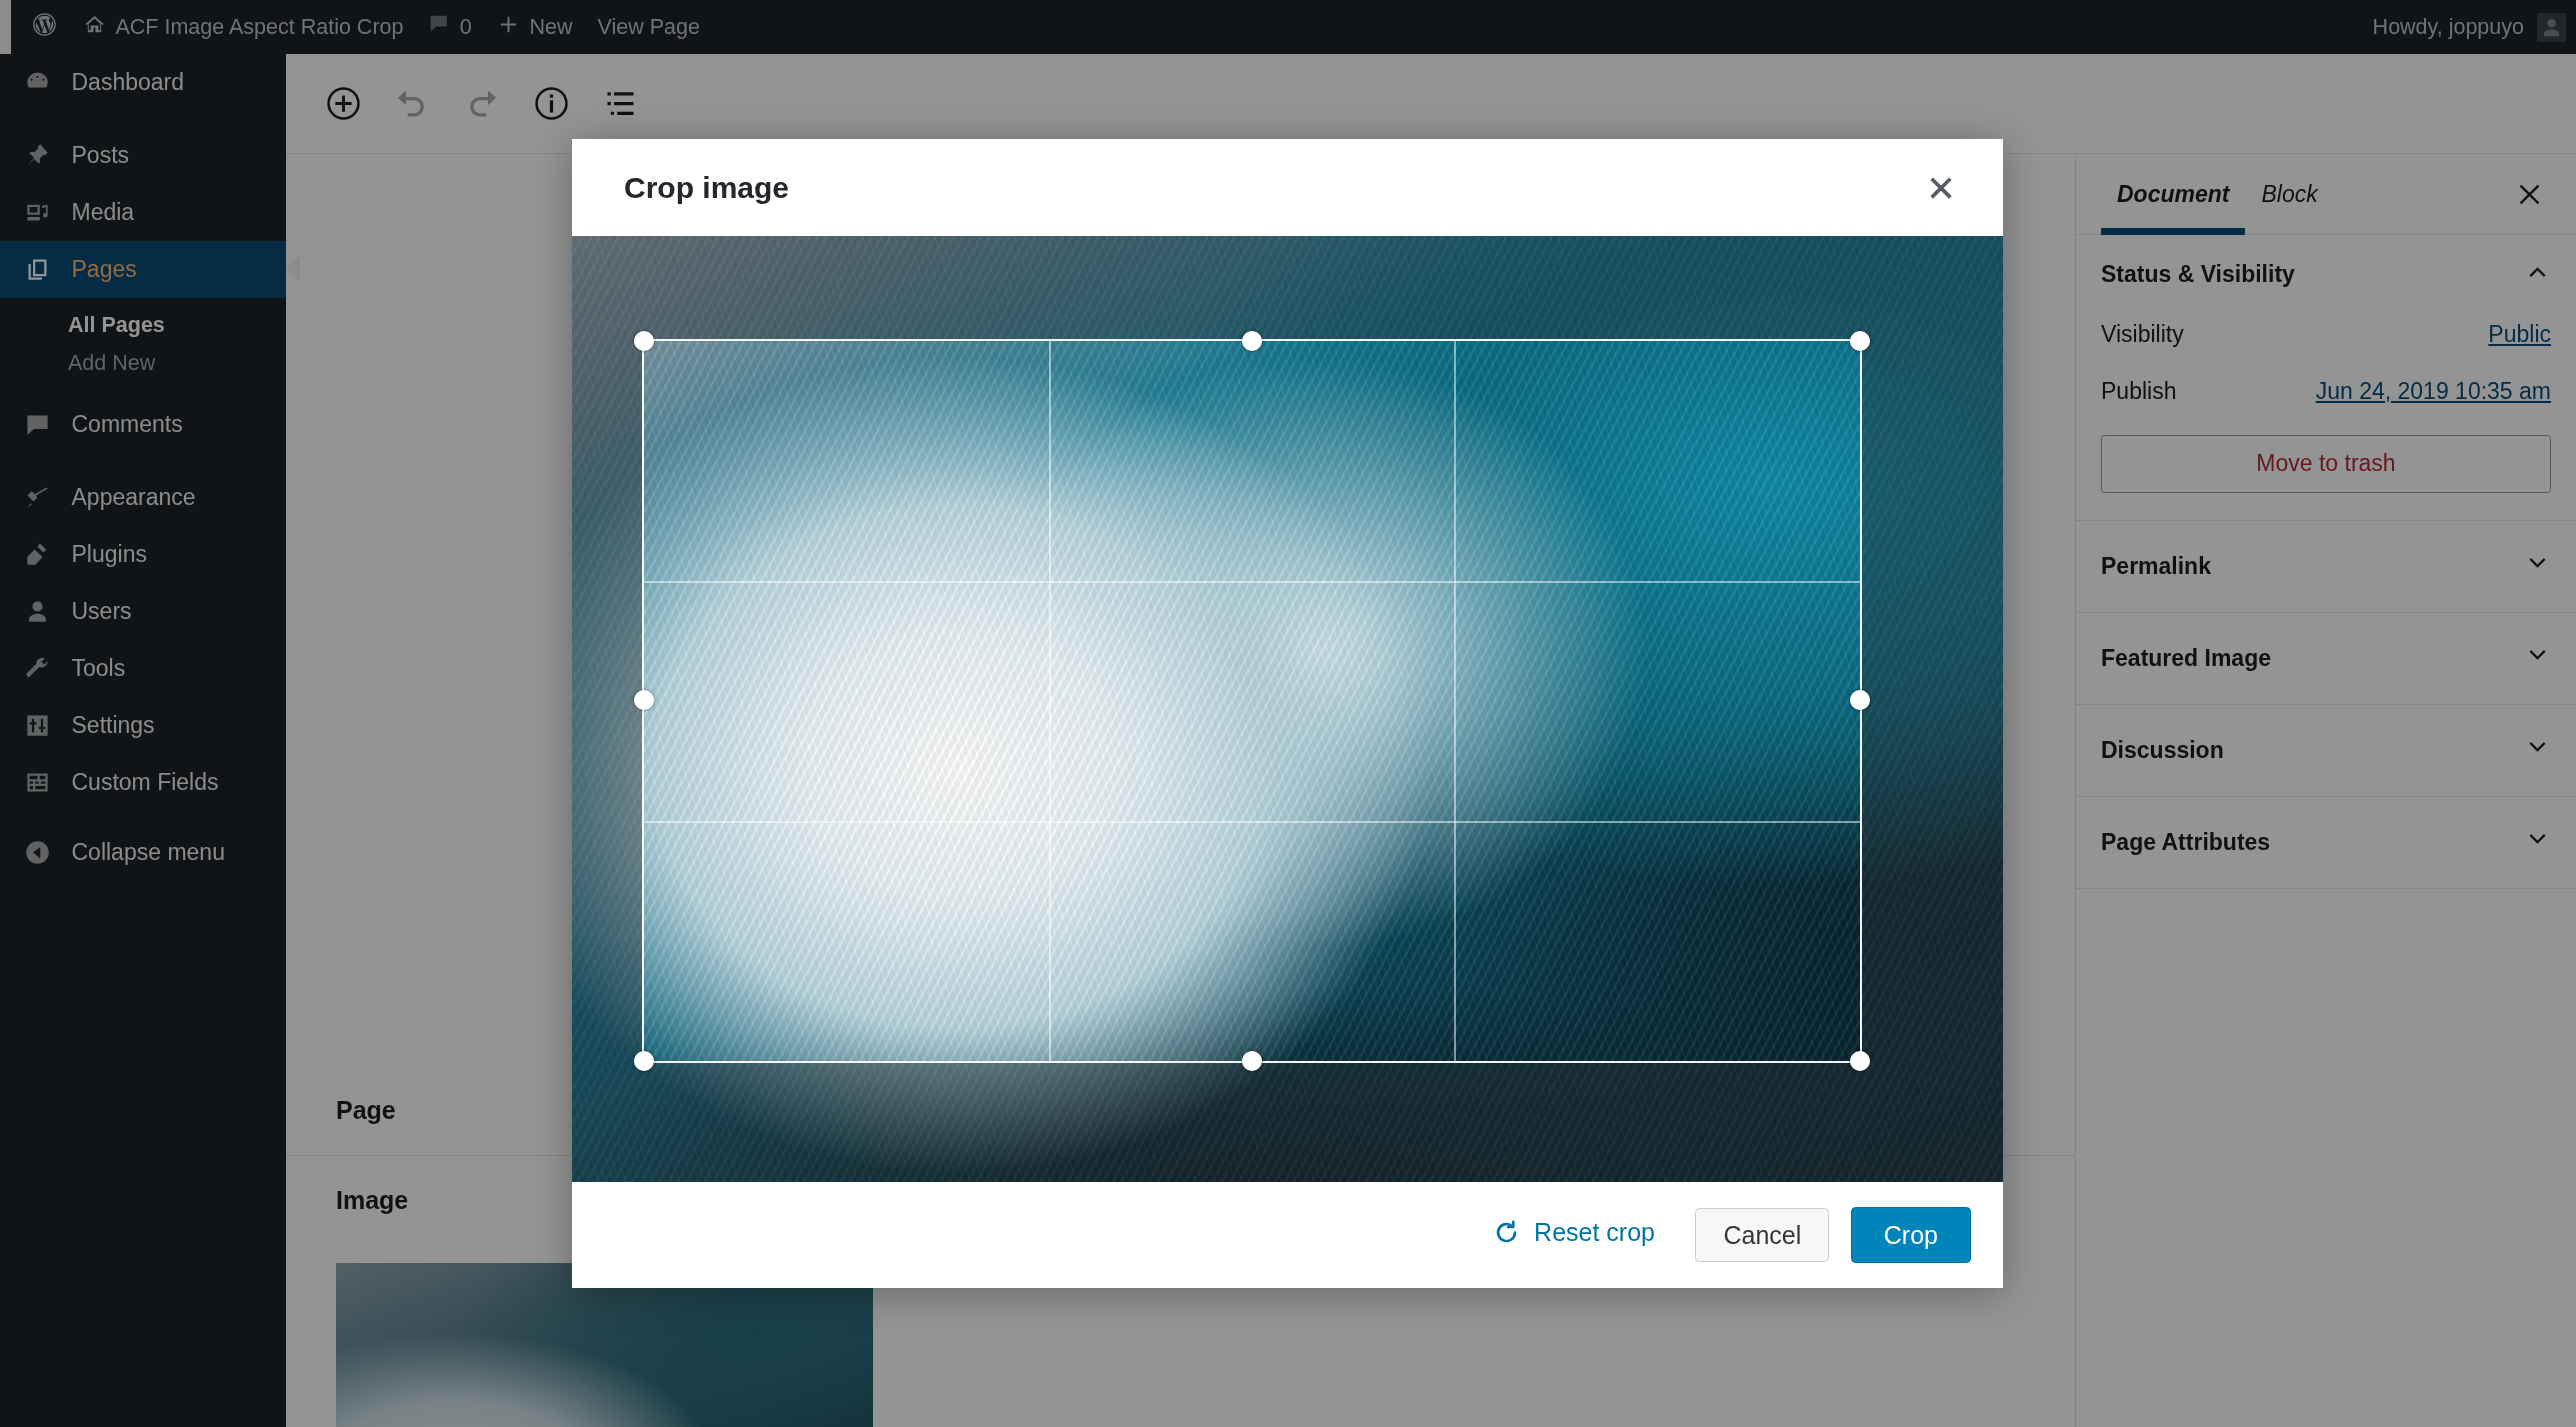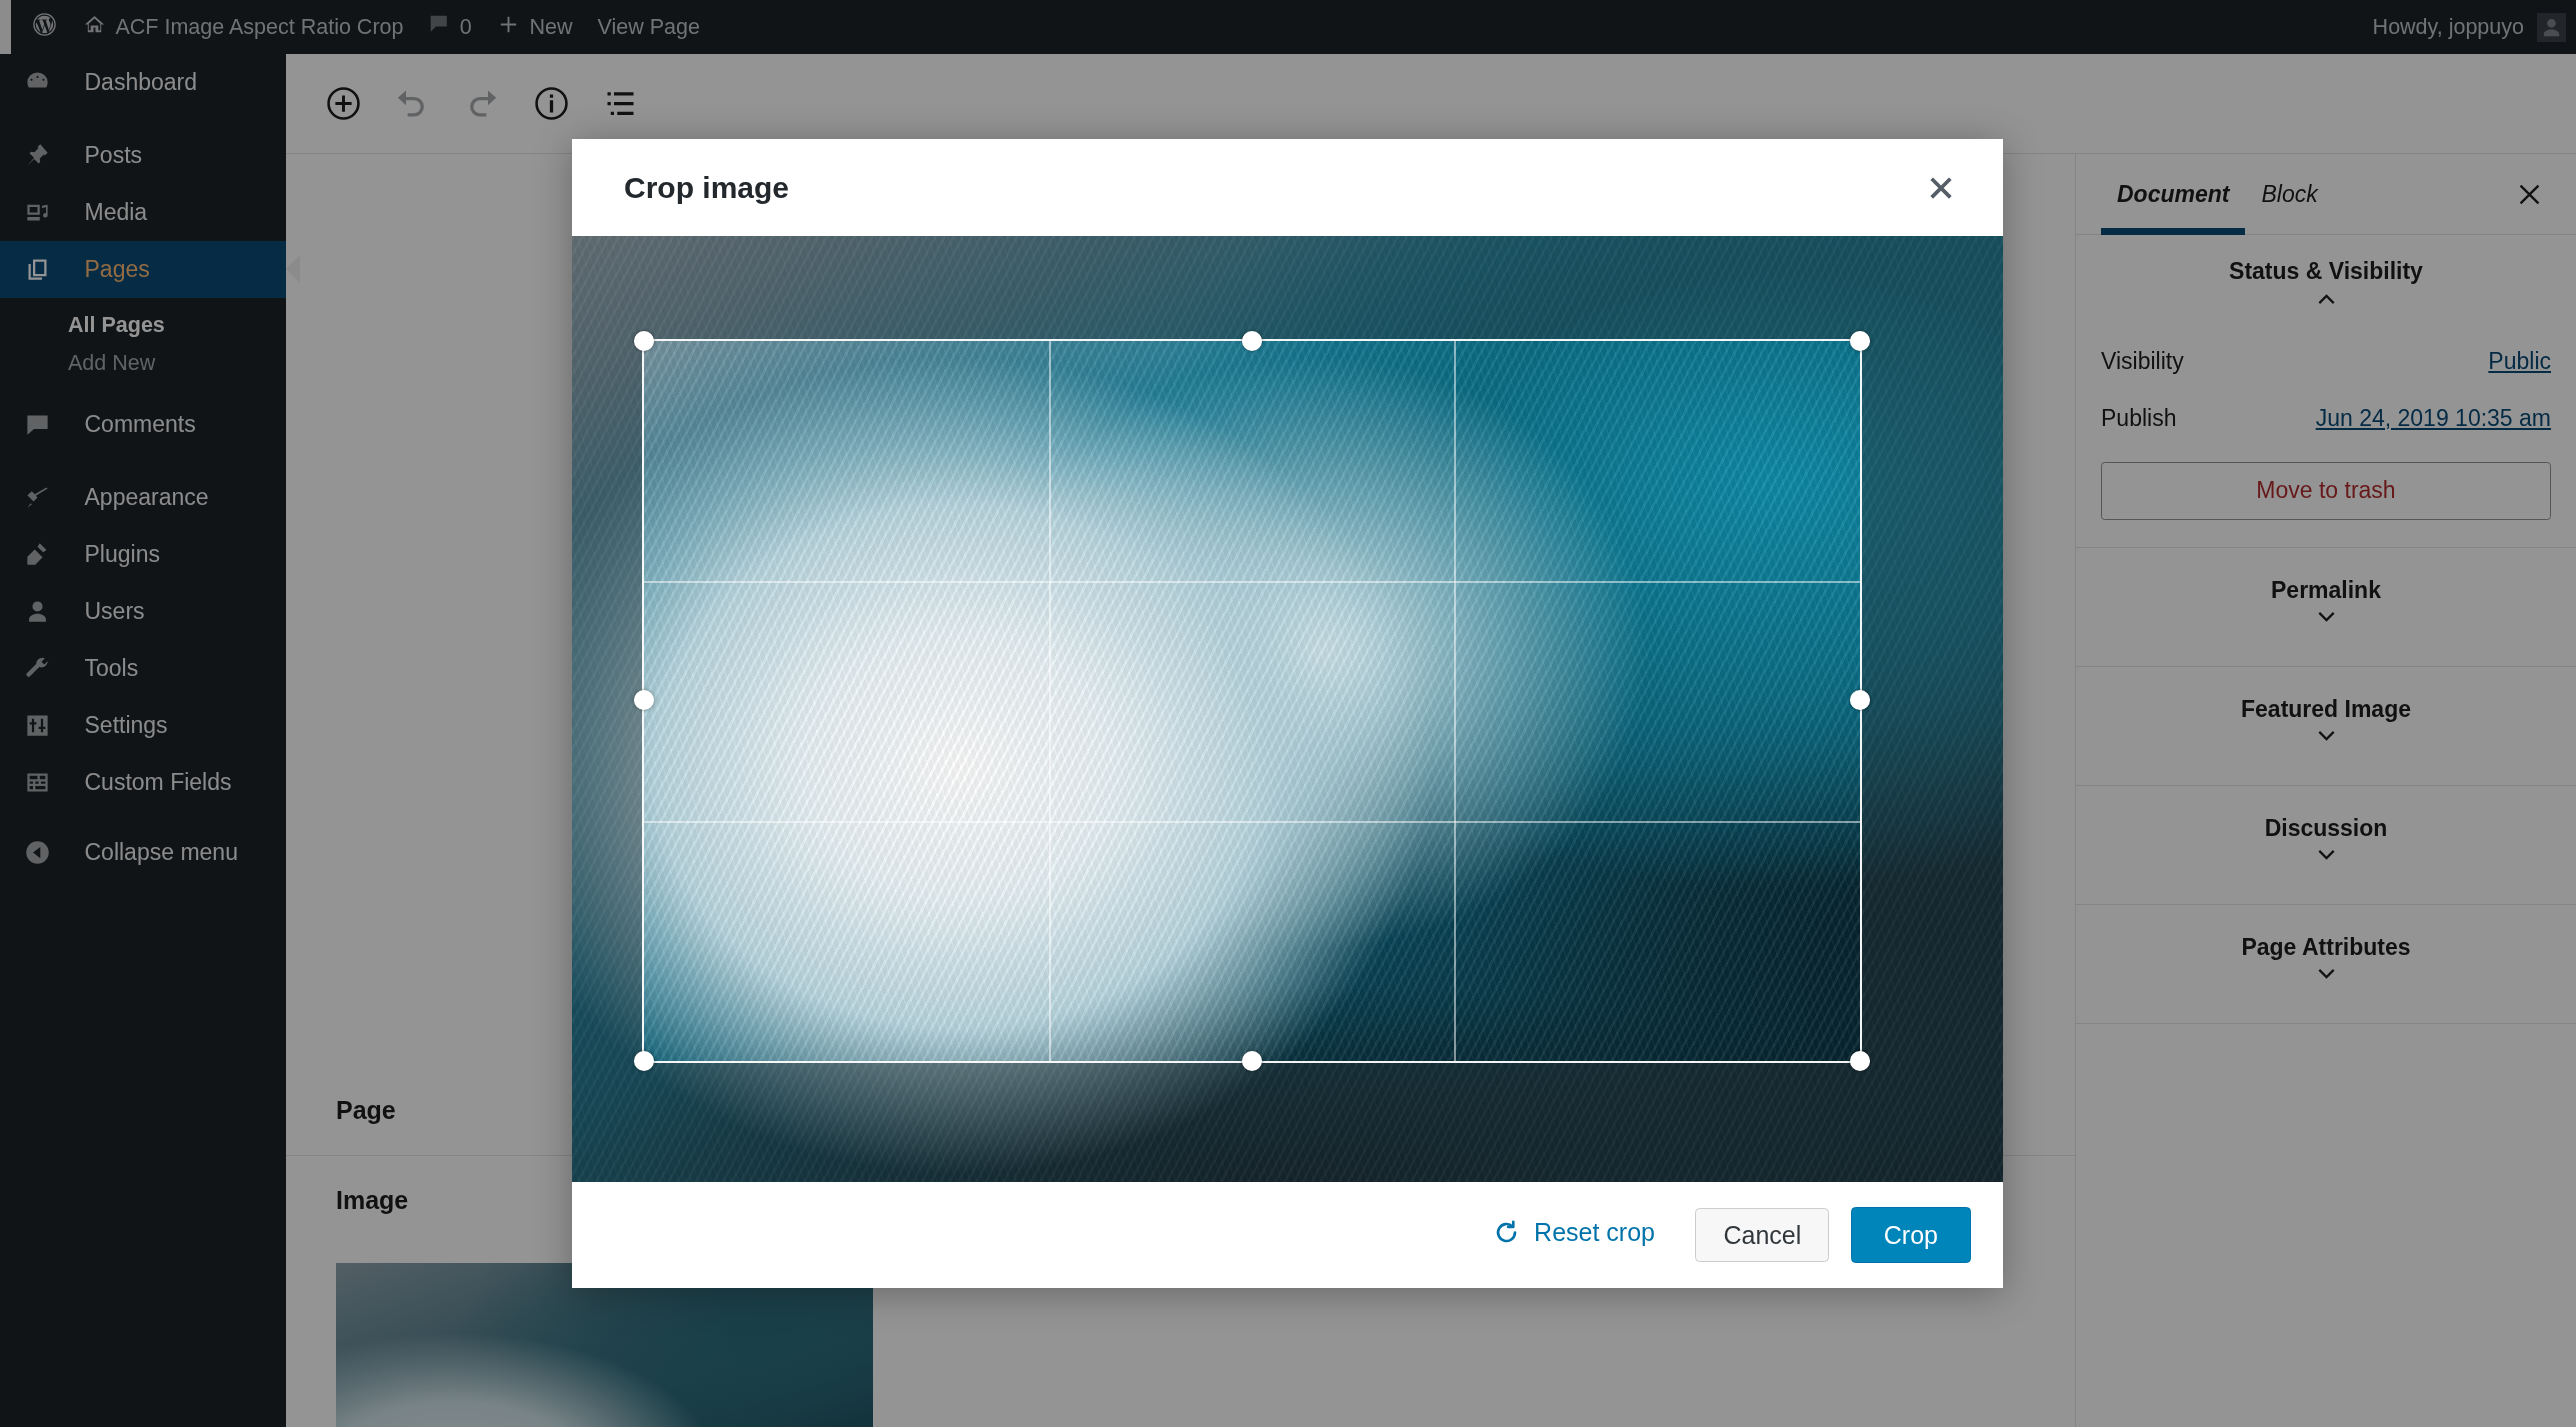--- a/index.html
+++ b/index.html
@@ -28,21 +28,21 @@
     display:flex; align-items:center; justify-content:center;
   }
   .avatar-32 svg { width:23px; height:23px; fill:#81868b; }
 
   
   #sidebar {
     position:absolute; top:54px; left:0; width:286px; height:1374px;
     background:#1d2327; z-index:50;
   }
   .menu-item {
-    display:flex; align-items:center; gap:31px;
+    display:flex; align-items:center; gap:18px;
     height:57px; padding-left:21.5px; color:#f0f0f1; font-size:23px;
     position:relative;
   }
   .menu-item .mi-icon { width:32px; display:flex; align-items:center; justify-content:center; }
   .menu-item .mi-icon svg { width:27px; height:27px; fill:#a7aaad; }
   .menu-item.current {
     background:#0a4b78; color:#fdba74; font-weight:400;
   }
   .menu-item.current .mi-icon svg { fill:#fff; }
   .menu-item.current:after {
@@ -129,21 +129,21 @@
     content:""; position:absolute; left:0; right:0; bottom:0;
     height:6.3px; background:#0a4b78;
   }
   .panel-close { margin-left:auto; width:43px; height:43px;
     display:flex; align-items:center; justify-content:center; }
   .panel-close svg { width:29px; height:29px; fill:#1e1e1e; }
 
   .panel-section { border-bottom:0.9px solid #e2e4e7; padding:23px 25px 27px 25px; }
   .ps-head {
     display:flex; align-items:center; justify-content:space-between;
-    font-size:23px; font-weight:700; color:#1e1e1e;flex-direction:column;
+    font-size:23px; font-weight:700; color:#1e1e1e;
   }
   .ps-head svg { width:27px; height:27px; fill:#1e1e1e; }
   .ps-row {
     display:flex; align-items:center; justify-content:space-between;
     margin-top:30px; font-size:23px; color:#1e1e1e;
   }
   .ps-row .val { color:#0a4b78; text-decoration:underline; }
   .btn-trash {
     width:100%; margin-top:30px; padding:14.3px 0;
     border:0.9px solid #949494; border-radius:3.6px; background:transparent;

